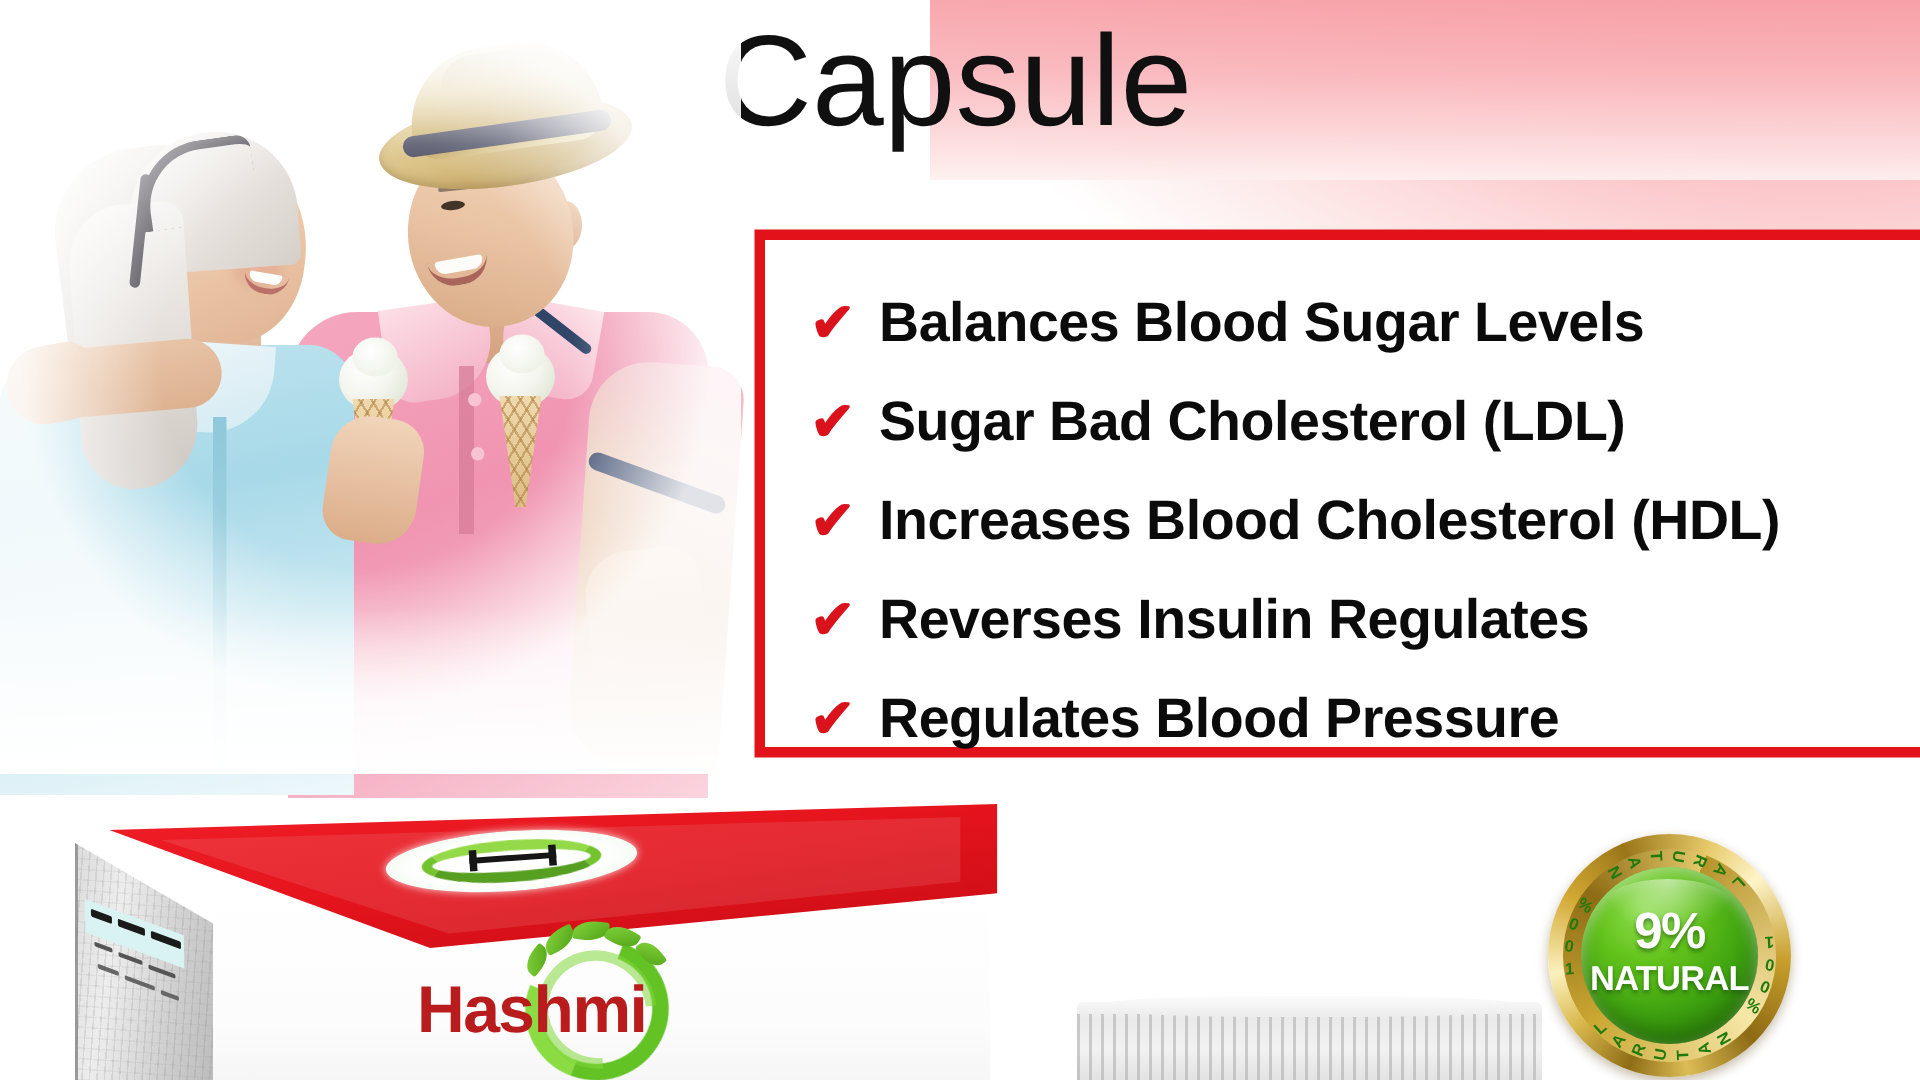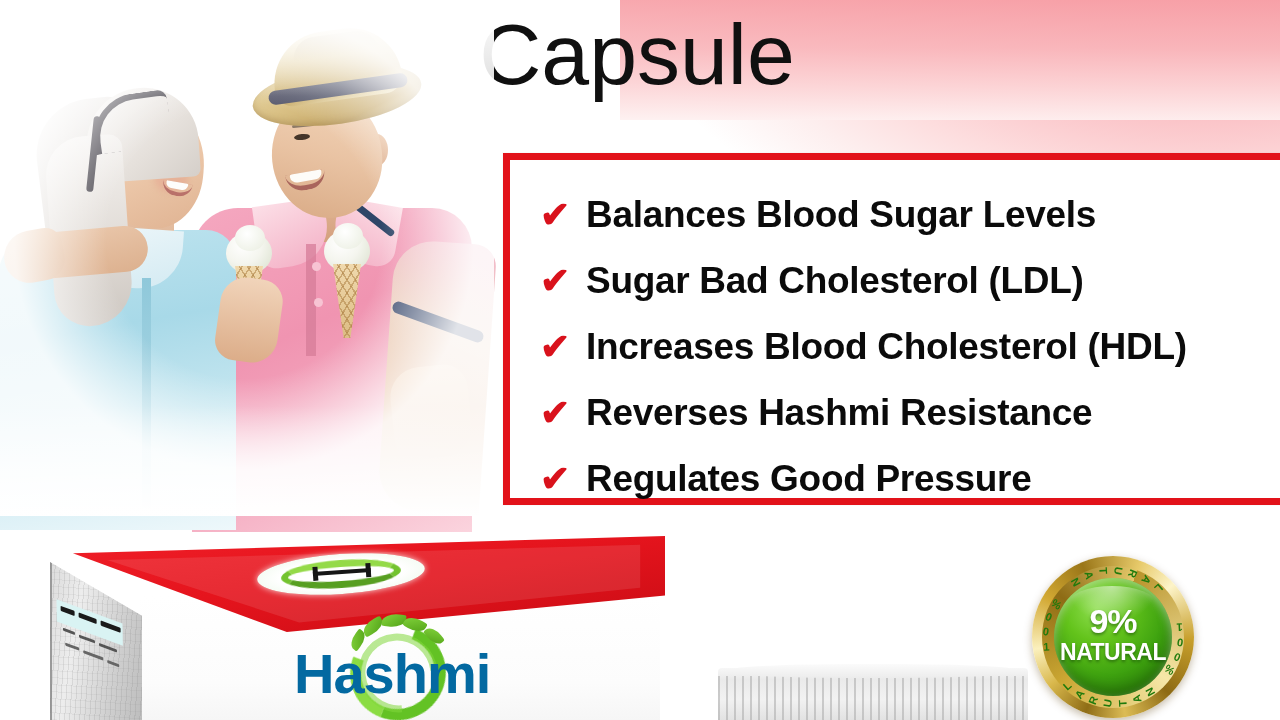--- a/index.html
+++ b/index.html
@@ -275,22 +275,22 @@
   #pb-front-logo .swirl2 {
     position:absolute; left:80px; top:12px; width:80px; height:78px;
     border:7px solid rgba(130,216,60,.55); border-radius:50%;
     border-right-color:transparent; transform:rotate(40deg);
   }
   #pb-front-logo .leaf {
     position:absolute; background:linear-gradient(140deg,#86d63f,#4fa015);
     border-radius:70% 12% 70% 12%;
   }
   #pb-front-logo .brandword {
-    position:absolute; left:16px; top:20px; width:230px;
-    font-size:56px; font-weight:600; color:#0369a1;
+    position:absolute; left:0; top:20px; width:230px;
+    font-size:44px; font-weight:600; color:#b91c1c;
     letter-spacing:-1px; line-height:64px; z-index:8;
     font-family:"Liberation Sans", sans-serif;
   }
 
   
   #bottle-cap {
     position:absolute; left:718px; top:668px; width:310px; height:52px;
     background:linear-gradient(180deg,#f7f7f7 0%,#eaeaea 22%,#f2f2f2 60%,#e2e2e2 100%);
     border-radius:4px 4px 0 0;
   }
@@ -431,25 +431,25 @@
       <div class="benefit-row">
         <span class="benefit-check">✔</span>
         <span class="benefit-text">Sugar Bad Cholesterol (LDL)</span>
       </div>
       <div class="benefit-row">
         <span class="benefit-check">✔</span>
         <span class="benefit-text">Increases Blood Cholesterol (HDL)</span>
       </div>
       <div class="benefit-row">
         <span class="benefit-check">✔</span>
-        <span class="benefit-text">Reverses Hashmi Resistance</span>
+        <span class="benefit-text">Reverses Insulin Regulates</span>
       </div>
       <div class="benefit-row">
         <span class="benefit-check">✔</span>
-        <span class="benefit-text">Regulates Good Pressure</span>
+        <span class="benefit-text">Regulates Blood Pressure</span>
       </div>
     </div>
   </div>
 
   <div id="product-box">
     <div id="pb-front"></div>
     <div id="pb-lid-real"></div>
     <div id="pb-lid-inner"></div>
     <div id="pb-lid-logo">
       <div class="leafring"></div>

